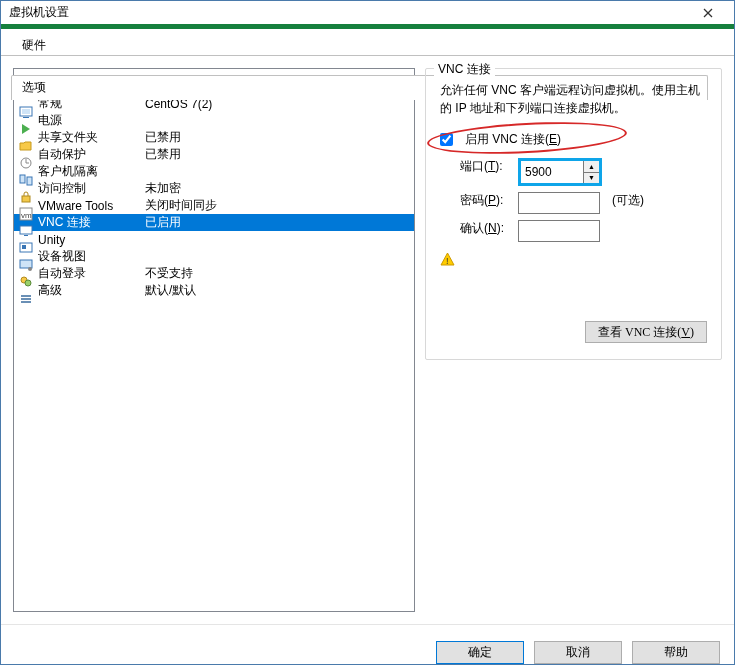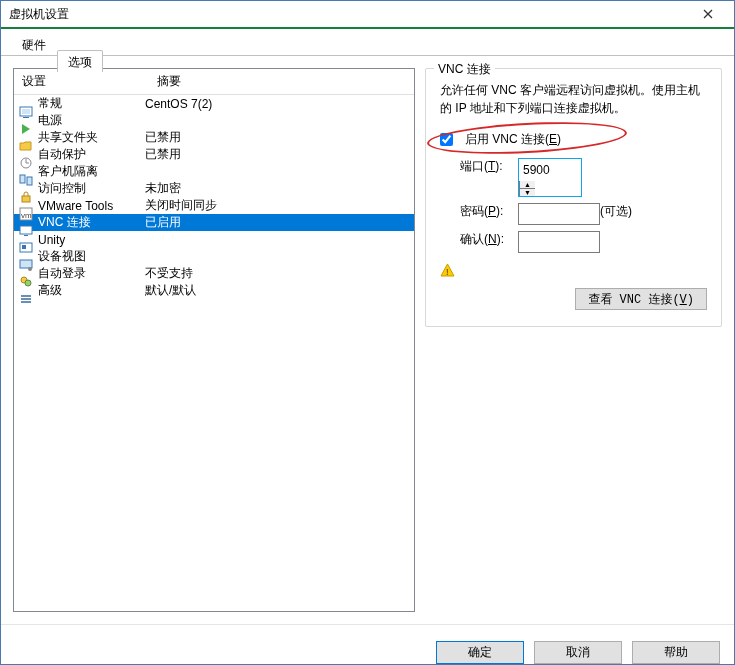--- a/index.html
+++ b/index.html
@@ -15,41 +15,42 @@
   width: 735px;
   height: 665px;
   border: 1px solid #4a7aab;
   display: flex;
   flex-direction: column;
   background: #fff;
 }
 .titlebar {
   height: 28px;
   background: #fff;
-  border-bottom: 2px solid #15803d;
+  border-bottom: 5px solid #15803d;
   display: flex;
   align-items: center;
   padding: 0 4px 0 8px;
   font-size: 12px;
 }
 .titlebar-title { flex: 1; }
 .close-btn {
   width: 44px;
   height: 22px;
   display: flex;
   align-items: center;
   justify-content: center;
   font-size: 13px;
   cursor: default;
 }
 .tabbar {
   padding: 4px 26px 0 10px;
   border-bottom: 1px solid #c0c0c0;
   display: flex;
   height: 27px;
+  flex-direction: column;
 }
 .tab {
   padding: 3px 10px 4px 10px;
   border: 1px solid transparent;
   border-bottom: none;
   cursor: default;
   position: relative;
 }
 .tab.active {
   border-color: #c0c0c0;
@@ -140,37 +141,36 @@
 .field-input {
   width: 82px;
   height: 22px;
   border: 1px solid #7a7a7a;
   padding: 0 4px;
   font-size: 12px;
   font-family: inherit;
 }
 .spinner-wrap {
   display: inline-flex;
-  border: 1px solid #0ea5e9;
-  flex-direction: column;
+  border: 3px solid #0ea5e9;
 }
 .spinner-wrap .field-input { border: none; width: 62px; }
 .spinner-btns { display: flex; flex-direction: column; width: 16px; border-left: 1px solid #7a7a7a;}
 .spinner-btns div {
   flex: 1;
   display: flex;
   align-items: center;
   justify-content: center;
   font-size: 7px;
   line-height: 1;
   background: #f0f0f0;
   cursor: default;
 }
 .spinner-btns div:first-child { border-bottom: 1px solid #7a7a7a; }
-.optional { margin-left: 0; }
+.optional { margin-left: 12px; }
 .warn-row {
   display: flex;
   align-items: center;
   gap: 6px;
   margin: 10px 0 10px 0;
 }
 .warn-icon {
   width: 15px; height: 15px;
   display: flex; align-items: center; justify-content: center;
 }
@@ -178,23 +178,24 @@
   display: flex;
   justify-content: flex-end;
   margin-top: 8px;
 }
 .btn {
   min-width: 84px;
   height: 22px;
   border: 1px solid #adadad;
   background: #e1e1e1;
   font-size: 12px;
-  font-family: Liberation Mono, monospace;
+  font-family: Liberation Serif, serif;
   padding: 0 12px;
   cursor: default;
+  margin-top: 44px;
 }
 .circle-anno {
   position: absolute;
   border: 2px solid #d62828;
   border-radius: 50%;
   width: 200px;
   height: 30px;
   left: 2px;
   top: 55px;
   transform: rotate(-3deg);

